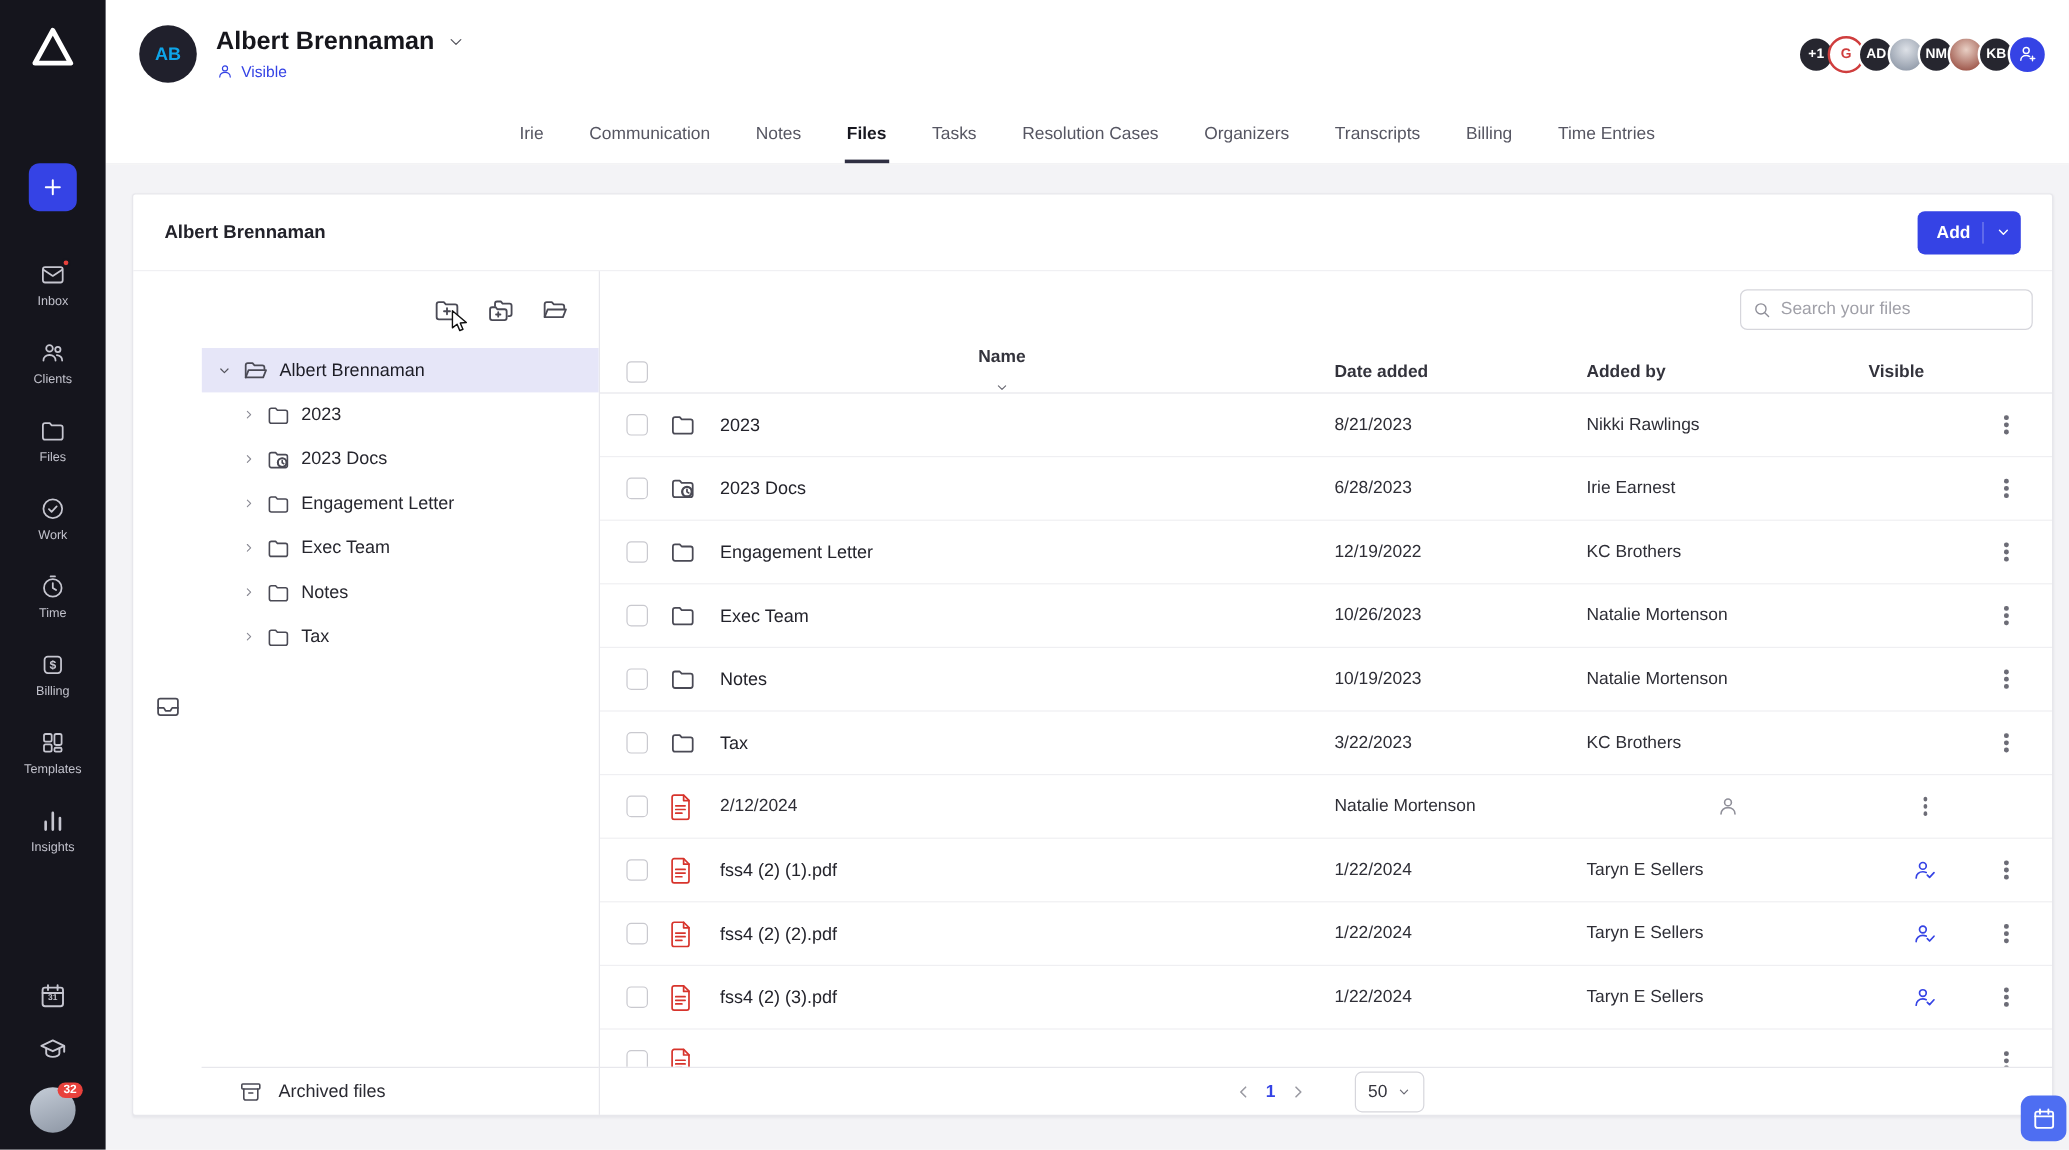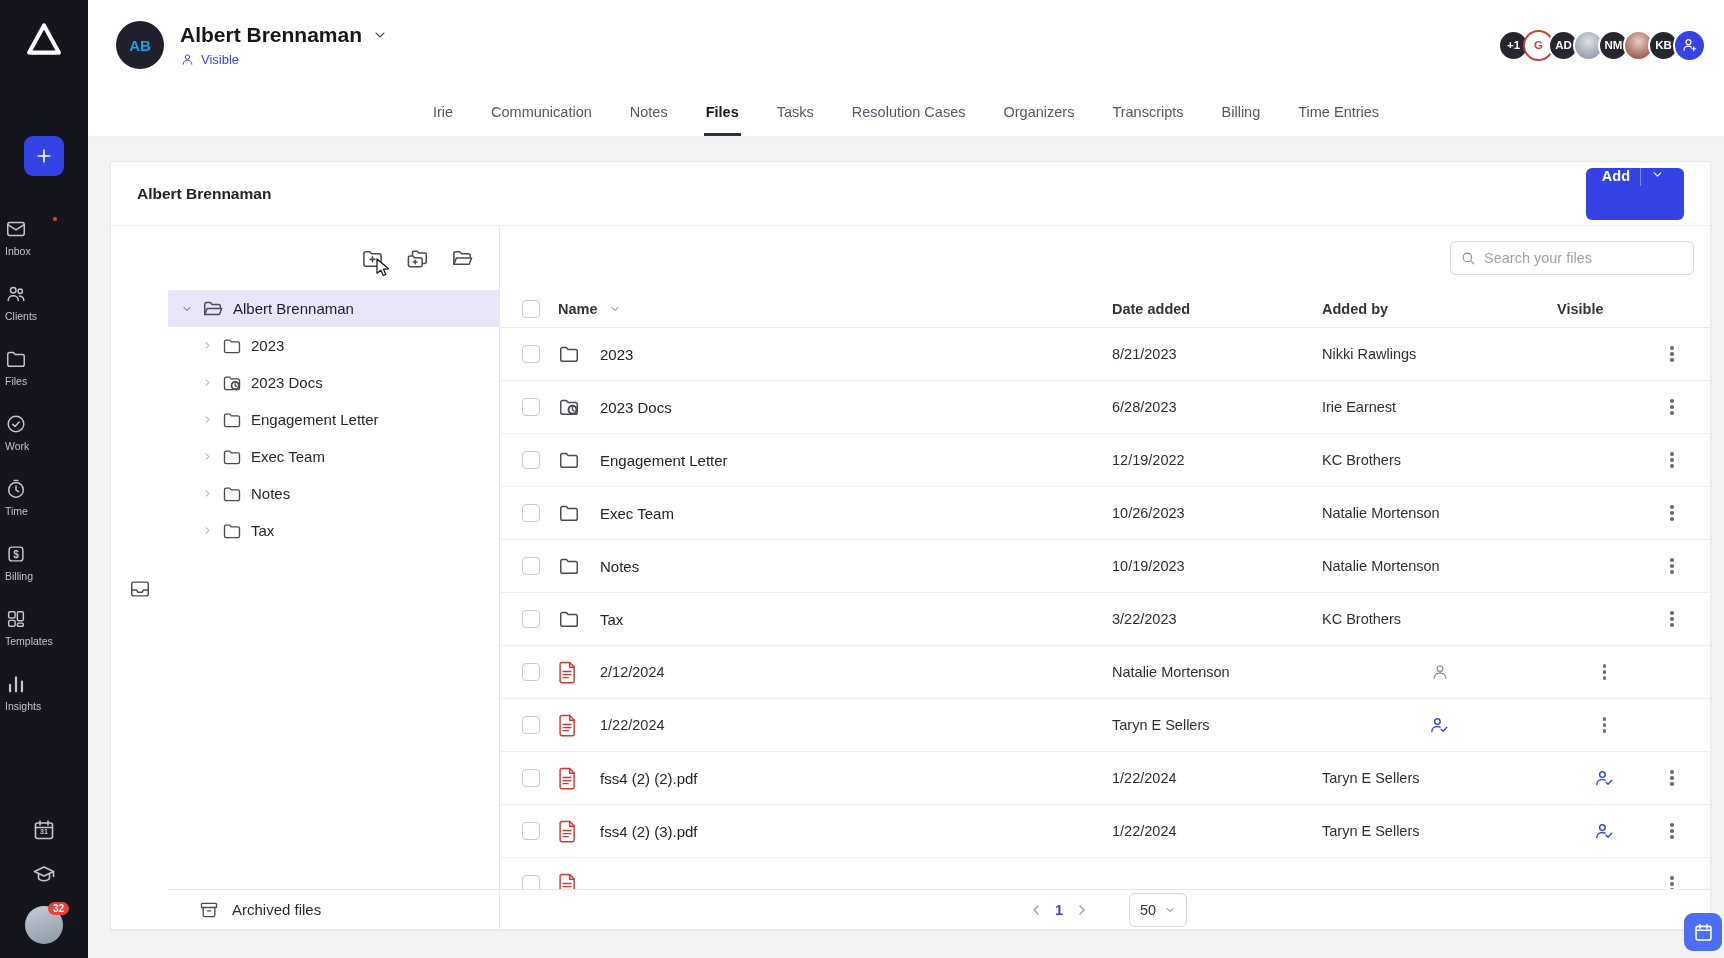--- a/index.html
+++ b/index.html
@@ -18,21 +18,21 @@
     --pdf:#d7342c;
   }
 
   svg.ic { display:block; fill:none; stroke:currentColor; stroke-width:1.6; stroke-linecap:round; stroke-linejoin:round; }
 
   
   .sidebar { position:absolute; left:0; top:0; bottom:0; width:88px; background:var(--dark); display:flex; flex-direction:column; align-items:center; z-index:30; }
   .sb-logo { margin-top:20px; color:#fff; }
   .sb-plus { margin-top:78px; width:40px; height:40px; border-radius:9px; background:var(--accent); color:#fff; display:flex; align-items:center; justify-content:center; }
   .sb-nav { margin-top:34px; display:flex; flex-direction:column; align-items:center; gap:11px; }
-  .sb-item { width:78px; height:54px; display:flex; flex-direction:column; align-items:flex-start; justify-content:center; gap:5px; color:#c6c6d0; position:relative; }
+  .sb-item { width:78px; height:54px; display:flex; flex-direction:column; align-items:center; justify-content:center; gap:5px; color:#c6c6d0; position:relative; }
   .sb-item .lbl { font-size:10.5px; color:#c2c2cc; }
   .sb-dot { position:absolute; top:5px; right:24px; width:8px; height:8px; border-radius:50%; background:#e8413c; border:2px solid var(--dark); }
   .sb-bottom { margin-top:auto; margin-bottom:14px; display:flex; flex-direction:column; align-items:center; gap:20px; color:#c6c6d0; }
   .cal-wrap { position:relative; }
   .cal-wrap .cal-day { position:absolute; left:0; right:0; top:10px; text-align:center; font-size:7px; color:#c6c6d0; font-weight:bold; }
   .sb-avatar { position:relative; width:38px; height:38px; border-radius:50%; background:linear-gradient(160deg,#c5cdd8,#8d96a4); }
   .sb-badge { position:absolute; top:-4px; right:-6px; background:#e8413c; color:#fff; font-size:10px; font-weight:bold; padding:1px 5px; border-radius:9px; }
 
   
   .main { position:absolute; left:88px; top:0; right:0; bottom:0; display:flex; flex-direction:column; }
@@ -54,21 +54,21 @@
 
   .tabs { height:47px; display:flex; justify-content:center; gap:34px; border-bottom:1px solid #f0f0f3; }
   .tab { display:flex; align-items:center; font-size:14.5px; color:#565662; border-bottom:3px solid transparent; padding:0 2px; }
   .tab.active { color:#17171f; font-weight:bold; border-bottom-color:#2f2f42; }
 
   .content { flex:1; position:relative; }
   .card { margin:24px 13px 0 22px; height:769px; background:#fff; border:1px solid var(--border); border-radius:3px; box-shadow:0 1px 2px rgba(20,20,30,.05); display:flex; flex-direction:column; }
 
   .card-title-row { height:64px; flex:none; display:flex; align-items:center; padding:0 26px; border-bottom:1px solid #f0f0f3; }
   .card-title { font-size:15.5px; font-weight:bold; color:#22222a; }
-  .add-btn { margin-left:auto; height:52px; background:var(--accent); color:#fff; border-radius:6px; display:flex; align-items:flex-start; padding:0 20px 0 16px; font-size:14.5px; font-weight:bold; gap:10px; }
+  .add-btn { margin-left:auto; height:36px; background:var(--accent); color:#fff; border-radius:6px; display:flex; align-items:center; padding:0 8px 0 16px; font-size:14.5px; font-weight:bold; gap:10px; }
   .add-btn .sep { width:1px; height:18px; background:rgba(255,255,255,.35); }
 
   .card-body { flex:1; display:flex; min-height:0; }
 
   .rail { width:57px; flex:none; display:flex; justify-content:center; padding-top:22px; color:var(--icon); }
 
   .treepane { width:332px; flex:none; border-right:1px solid var(--border); display:flex; flex-direction:column; }
   .tree-toolbar { height:64px; flex:none; display:flex; align-items:center; justify-content:flex-end; gap:21px; padding-right:25px; position:relative; color:var(--icon); }
   .tool-btn { width:24px; height:24px; color:var(--icon); display:flex; align-items:center; justify-content:center; }
   .cursor { position:absolute; left:208px; top:32px; z-index:5; }
@@ -83,21 +83,21 @@
 
   .tablepane { flex:1; min-width:0; display:flex; flex-direction:column; }
   .table-toolbar { height:64px; flex:none; display:flex; align-items:center; justify-content:flex-end; padding-right:16px; }
   .search { position:relative; width:244px; }
   .search input { width:100%; height:34px; border:1px solid #d6d6dc; border-radius:6px; padding:0 10px 0 33px; font-size:14.5px; color:#33333c; outline:none; font-family:inherit; }
   .search input::placeholder { color:#a0a0a8; }
   .search .mag { position:absolute; left:10px; top:8.5px; color:#8d8d97; }
 
   .tgrid { display:grid; grid-template-columns:36px 42px minmax(0,1fr) 210px 235px 95px 40px; padding:0 18px 0 22px; align-items:center; }
   .thead { height:38px; flex:none; border-bottom:1px solid var(--border); font-size:14.5px; font-weight:bold; color:#33333c; }
-  .th-name { grid-column:2 / 4; display:flex; align-items:center; gap:11px; }
+  .th-name { grid-column:2 / 4; display:flex; align-items:center; gap:11px;flex-direction:column; }
   .th-name .sort { color:#6a6a74; display:flex; }
 
   .tbody { flex:1; min-height:0; overflow:hidden; }
   .trow { height:53px; border-bottom:1px solid var(--rowborder); font-size:15px; color:#26262e; }
   .cb { width:18px; height:18px; border:1.5px solid #c9c9cf; border-radius:4px; background:#fff; display:inline-block; cursor:pointer; }
   .cell-ic { display:flex; color:var(--icon); }
   .fname { color:#23232b; white-space:nowrap; overflow:hidden; text-overflow:ellipsis; cursor:pointer; }
   .fdate,.fby { color:#2e2e36; font-size:14.5px; }
   .fvis { display:flex; justify-content:center; }
   .fvis .gray { color:#8f8f99; }
@@ -702,20 +702,21 @@
                 </button>
             </div>
 
             <div class="trow tgrid">
               <span class="cb"></span>
               <span class="cell-ic">
                   <svg width="19" height="23" viewBox="0 0 20 24" fill="none" stroke-linecap="round" stroke-linejoin="round">
                     <use href="#i-pdf"></use>
                   </svg>
                 </span>
+              <span class="fname">fss4 (2) (1).pdf</span>
               <span class="fdate">1/22/2024</span>
               <span class="fby">Taryn E Sellers</span>
               <span class="fvis">
                   <button class="blue" style="display:flex;">
                     <svg class="ic" width="21" height="21">
                       <use href="#i-person-check"></use>
                     </svg>
                   </button>
                 </span>
               <button class="kebab">

